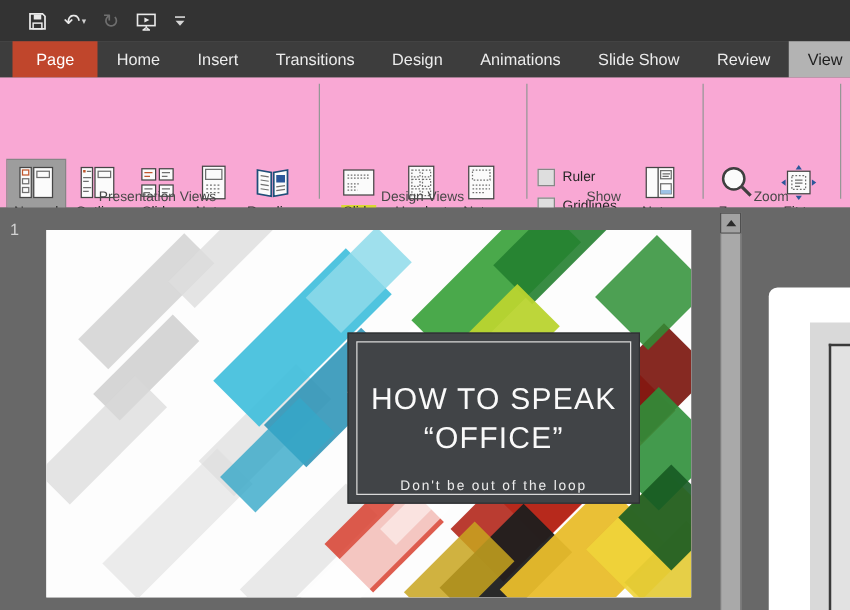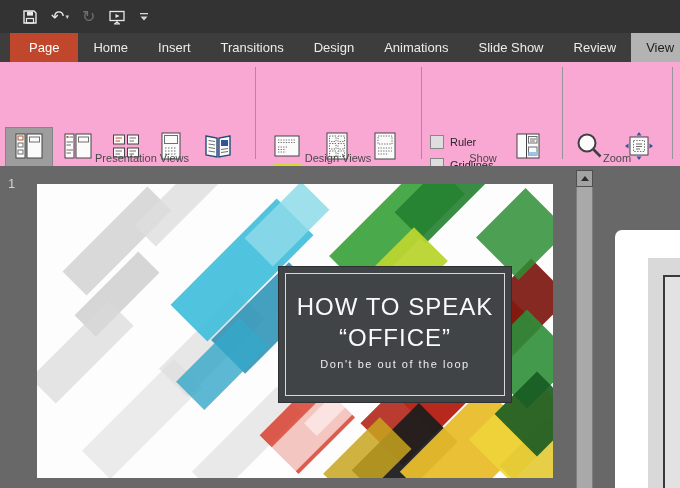--- a/index.html
+++ b/index.html
@@ -38,23 +38,23 @@
 
   
   .workarea{position:absolute;left:0;top:166px;width:100%;height:322px;background:#686868;}
   .slidenum{position:absolute;left:8px;top:10px;color:#d2d2d2;font-size:13px;}
   .slide{position:absolute;left:37px;top:18px;width:516px;height:294px;background:#fdfdfd;overflow:hidden;}
   .slide svg{position:absolute;left:0;top:0;}
   .titlebox{position:absolute;left:241px;top:82px;width:234px;height:137px;
             background:#414447;border:1px solid #2e3033;box-sizing:border-box;}
   .titlebox .inner{position:absolute;left:6px;top:6px;right:6px;bottom:6px;
             border:1px solid #d9d9d9;display:flex;flex-direction:column;align-items:center;}
-  .tb-title{margin-top:17px;font-size:24px;line-height:31px;letter-spacing:1px;font-weight:300;
+  .tb-title{margin-top:30px;font-size:24px;line-height:31px;letter-spacing:1px;font-weight:300;
             color:#fafafa;text-align:center;}
-  .tb-sub{margin-top:5px;font-size:11px;letter-spacing:1.5px;color:#ececec;}
+  .tb-sub{margin-top:17px;font-size:11px;letter-spacing:1.5px;color:#ececec;}
 
   
   .vscroll{position:absolute;left:576px;top:4px;width:17px;bottom:0;}
   .scroll-btn{position:absolute;left:0;top:0;width:15px;height:15px;background:#a2a2a2;
               border:1px solid #4f4f4f;display:flex;align-items:center;justify-content:center;}
   .tri-up{width:0;height:0;border-left:4px solid transparent;border-right:4px solid transparent;
           border-bottom:5px solid #2b2b2b;}
   .scroll-thumb{position:absolute;left:0;top:17px;bottom:0;width:15px;background:#a9a9a9;
           border-left:1px solid #7e7e7e;border-right:1px solid #7e7e7e;}
 
@@ -286,21 +286,21 @@
         <path d="M29 15 L25.5 17.5 V12.5 Z" fill="#2b579a"></path>
       </svg>
       <span class="lbl">
         <span>Fit to</span><br>
         <span>Window</span>
       </span>
     </div>
 
     <div class="gsep" style="left:672px;"></div>
 
-    <div class="glabel" style="left:16px;width:252px;">Presentation Views</div>
+    <div class="glabel" style="left:0;width:252px;">Presentation Views</div>
     <div class="glabel" style="left:258px;width:160px;">Design Views</div>
     <div class="glabel" style="left:424px;width:118px;">Show</div>
     <div class="glabel" style="left:564px;width:106px;">Zoom</div>
   </div>
 
   <div class="workarea">
 
     <div class="slidenum">1</div>
 
     <div class="slide">

